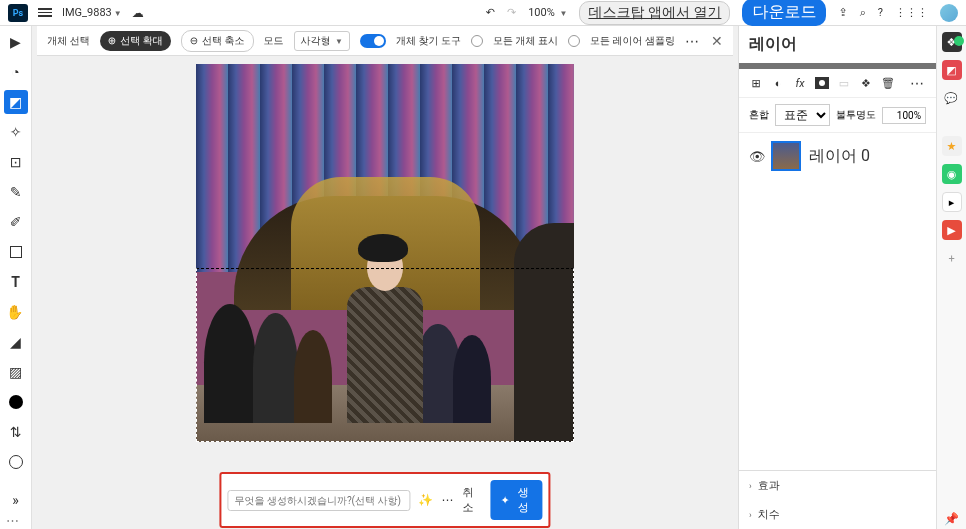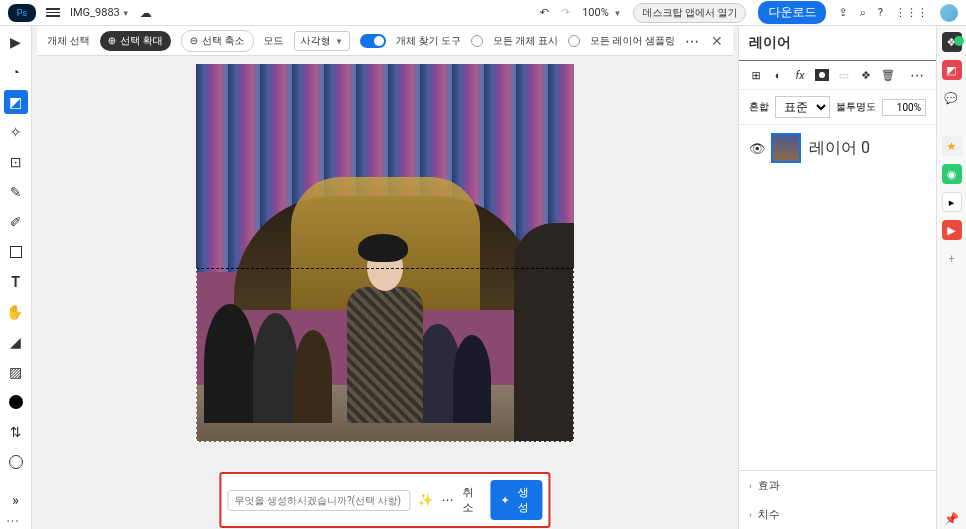--- a/index.html
+++ b/index.html
@@ -1,27 +1,27 @@
 <!DOCTYPE html>
 <html><head>
 <meta charset="utf-8">
 <style>
 * { margin: 0; padding: 0; box-sizing: border-box; font-family: -apple-system, BlinkMacSystemFont, "Segoe UI", Roboto, sans-serif; }
 body { width: 966px; height: 529px; background: #fff; overflow: hidden; display: flex; flex-direction: column; }
 .topbar { height: 26px; background: #fff; border-bottom: 1px solid #ddd; display: flex; align-items: center; padding: 0 8px; gap: 10px; font-size: 11px; }
-.ps-icon { width: 28px; height: 18px; background: #001e36; color: #31a8ff; display: flex; align-items: center; justify-content: center; font-size: 9px; font-weight: normal; border-radius: 8px; }
+.ps-icon { width: 20px; height: 18px; background: #001e36; color: #31a8ff; display: flex; align-items: center; justify-content: center; font-size: 9px; font-weight: bold; border-radius: 3px; }
 .hamburger { width: 14px; display: flex; flex-direction: column; gap: 2px; cursor: pointer; }
 .hamburger span { height: 1.5px; background: #333; }
 .file-tab { color: #333; font-size: 11px; }
 .dropdown-arrow { font-size: 8px; color: #666; margin-left: 2px; }
 .cloud-icon { color: #333; font-size: 12px; }
 .topbar-right { margin-left: auto; display: flex; align-items: center; gap: 12px; }
 .zoom { font-size: 11px; color: #333; }
-.desktop-btn { background: #f0f0f0; border: 1px solid #ccc; padding: 2px 8px; border-radius: 10px; font-size: 10px; color: #333; cursor: pointer; }
-.download-btn { background: #1473e6; color: #fff; padding: 3px 10px; border-radius: 10px; font-size: 12px; border: none; cursor: pointer; }
+.desktop-btn { background: #f0f0f0; border: 1px solid #ccc; padding: 2px 8px; border-radius: 10px; font-size: 14px; color: #333; cursor: pointer; text-decoration: underline; }
+.download-btn { background: #1473e6; color: #fff; padding: 3px 10px; border-radius: 10px; font-size: 16px; border: none; cursor: pointer; }
 .top-icon { color: #333; cursor: pointer; }
 .avatar { width: 18px; height: 18px; border-radius: 50%; background: linear-gradient(135deg, #7ec8e3, #5aa9d6); }
 .main-area { flex: 1; display: flex; position: relative; }
 .left-tools { width: 32px; background: #fff; border-right: 1px solid #e0e0e0; display: flex; flex-direction: column; align-items: center; padding-top: 4px; gap: 6px; }
 .tool { width: 24px; height: 24px; display: flex; align-items: center; justify-content: center; cursor: pointer; border-radius: 3px; font-size: 14px; color: #333; }
 .tool.active { background: #1473e6; color: #fff; }
 .tool-circle-filled { width: 14px; height: 14px; border-radius: 50%; background: #000; }
 .tool-circle-outline { width: 14px; height: 14px; border-radius: 50%; border: 1.5px solid #333; }
 .tool-square { width: 12px; height: 12px; border: 1.5px solid #333; }
 .canvas-wrap { flex: 1; background: #f0f0f0; display: flex; flex-direction: column; position: relative; align-items: center; }
@@ -50,21 +50,21 @@
 .main-body { position: absolute; top: 28%; left: 8%; right: 8%; bottom: 0; background: repeating-linear-gradient(45deg, #5a5248 0px, #5a5248 4px, #3a3228 4px, #3a3228 8px); border-radius: 20px 20px 0 0; }
 .right-figure { position: absolute; bottom: 0; right: -2%; width: 18%; height: 58%; background: #2a2520; border-radius: 40px 0 0 0; }
 .selection-border { position: absolute; bottom: 0; left: 0; right: 0; height: 46%; border: 1px dashed #fff; border-top: 1px dashed #000; pointer-events: none; }
 .prompt-bar-wrap { position: absolute; bottom: 1px; left: 50%; transform: translateX(-50%); border: 2px solid #d93025; padding: 6px; border-radius: 3px; display: flex; align-items: center; gap: 8px; background: #fff; }
 .prompt-input { width: 200px; border: 1px solid #ccc; padding: 4px 6px; font-size: 10px; border-radius: 3px; }
 .prompt-icon { font-size: 12px; color: #666; cursor: pointer; }
 .dots { color: #333; font-size: 12px; cursor: pointer; letter-spacing: 1px; }
 .cancel-text { font-size: 11px; color: #333; cursor: pointer; }
 .generate-btn { background: #1473e6; color: #fff; border: none; padding: 5px 10px; border-radius: 4px; font-size: 11px; display: flex; align-items: center; gap: 4px; cursor: pointer; }
 .right-panels { width: 198px; background: #fff; border-left: 1px solid #ddd; display: flex; flex-direction: column; }
-.panel-header { padding: 8px 10px; font-size: 14px; font-weight: bold; color: #333; border-bottom: 1px solid #737373; }
+.panel-header { padding: 8px 10px; font-size: 16px; font-weight: bold; color: #333; border-bottom: 6px solid #737373; }
 .layer-toolbar { display: flex; align-items: center; gap: 8px; padding: 6px 10px; border-bottom: 1px solid #eee; }
 .layer-tool { width: 14px; height: 14px; display: flex; align-items: center; justify-content: center; cursor: pointer; color: #333; font-size: 11px; }
 .layer-tool.disabled { color: #ccc; }
 .layer-tool-mask { width: 14px; height: 12px; background: #333; position: relative; }
 .layer-tool-mask::after { content: ''; position: absolute; width: 6px; height: 6px; background: #fff; border-radius: 50%; top: 3px; left: 4px; }
 .blend-row { display: flex; align-items: center; gap: 6px; padding: 6px 10px; font-size: 10px; border-bottom: 1px solid #eee; }
 .blend-select { flex: 1; border: 1px solid #ccc; padding: 2px 4px; font-size: 12px; background: #fff; }
 .opacity-input { width: 44px; border: 1px solid #ccc; padding: 2px 4px; font-size: 10px; text-align: right; }
 .layer-row { display: flex; align-items: center; gap: 8px; padding: 8px 10px; cursor: pointer; }
 .eye-icon { width: 14px; color: #333; font-size: 13px; }

